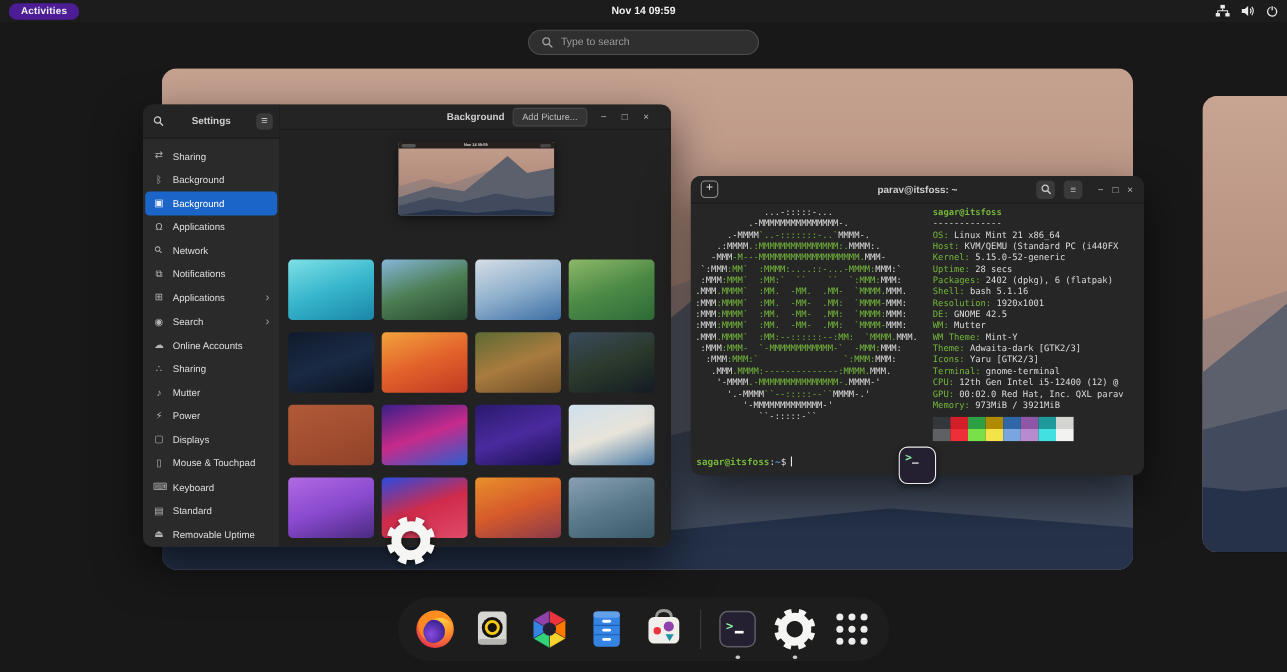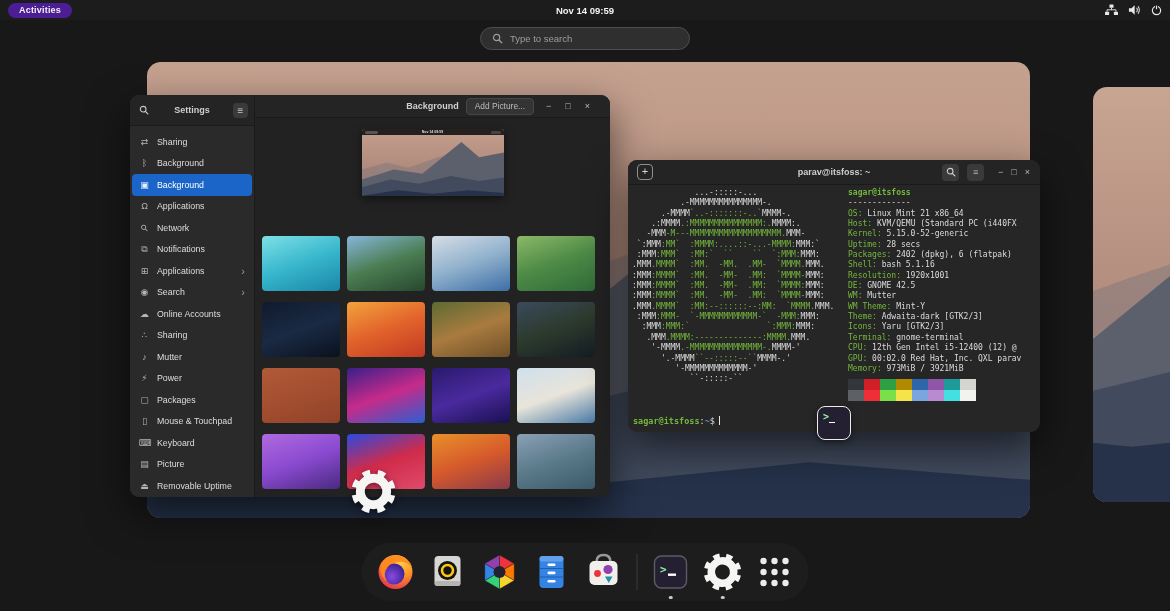--- a/index.html
+++ b/index.html
@@ -218,33 +218,33 @@
         <div class="side-item">
           <span class="side-ico">♪</span>
           <span class="side-label">Mutter</span>
         </div>
         <div class="side-item">
           <span class="side-ico">⚡</span>
           <span class="side-label">Power</span>
         </div>
         <div class="side-item">
           <span class="side-ico">▢</span>
-          <span class="side-label">Packages</span>
+          <span class="side-label">Displays</span>
         </div>
         <div class="side-item">
           <span class="side-ico">▯</span>
           <span class="side-label">Mouse &amp; Touchpad</span>
         </div>
         <div class="side-item">
           <span class="side-ico">⌨</span>
           <span class="side-label">Keyboard</span>
         </div>
         <div class="side-item">
           <span class="side-ico">▤</span>
-          <span class="side-label">Picture</span>
+          <span class="side-label">Standard</span>
         </div>
         <div class="side-item">
           <span class="side-ico">⏏</span>
           <span class="side-label">Removable Uptime</span>
         </div>
       </div>
   </div>
   <div class="sw-main">
     <div class="sw-head">
       <div class="ttl" style="position:absolute;left:50%;transform:translateX(-50%);color:#cfcfcf;font-size:9px;font-weight:bold">Background</div>

